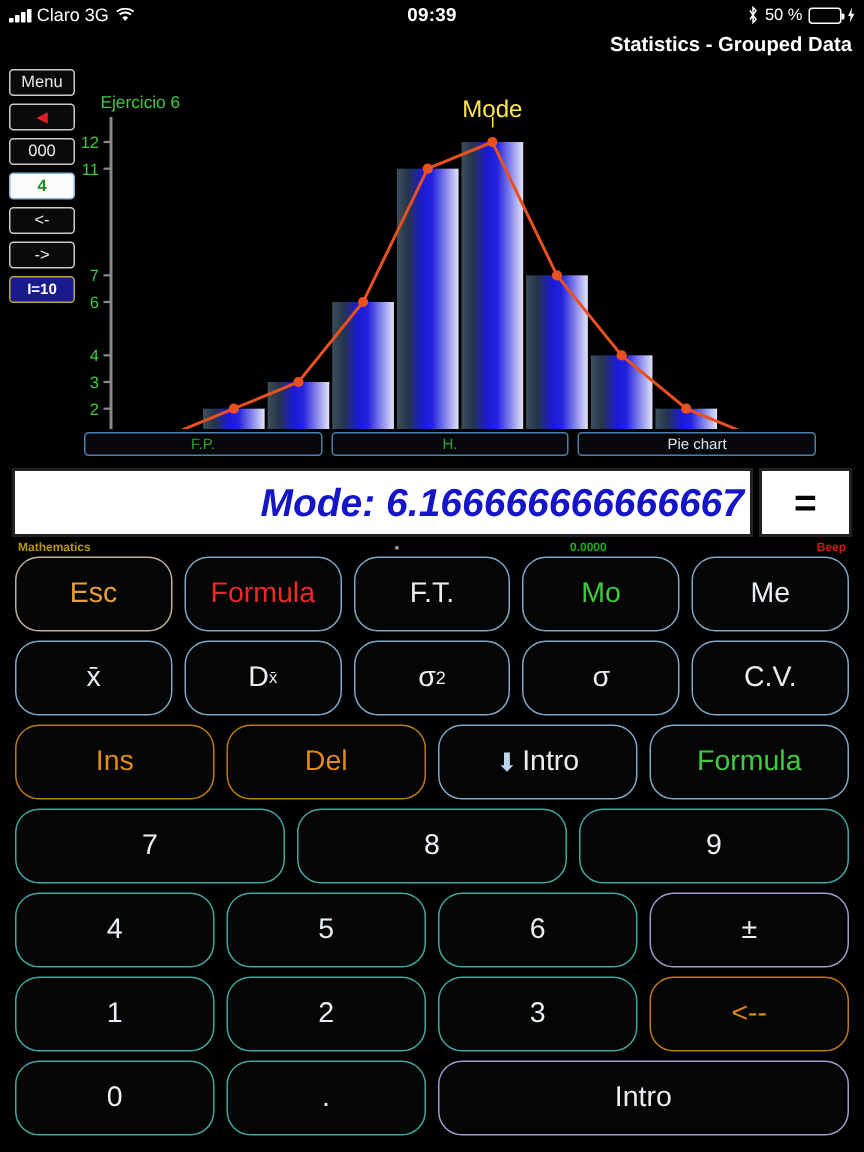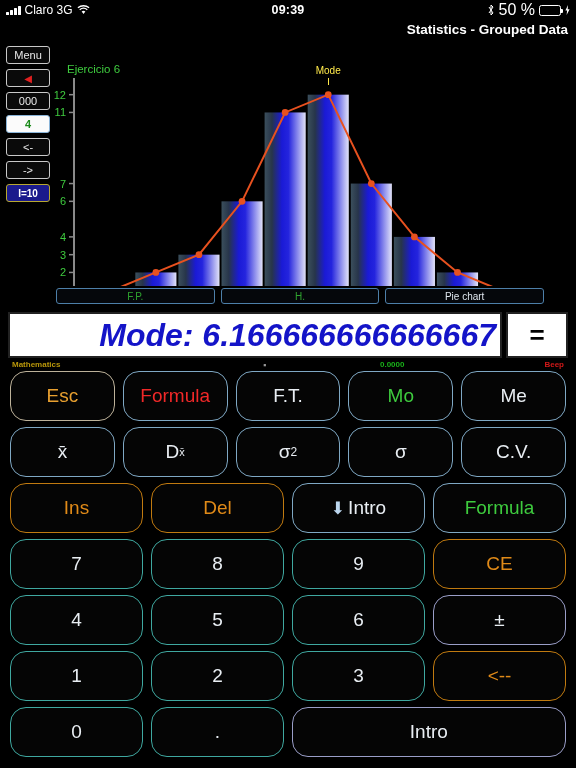--- a/index.html
+++ b/index.html
@@ -17,21 +17,21 @@
     padding: 0 6px;
     position: relative;
   }
   .sb-left { display: flex; align-items: center; gap: 4px; }
   .sb-center {
     position: absolute; left: 0; right: 0; text-align: center;
     font-size: 12.5px; font-weight: 600; letter-spacing: .2px;
   }
   .sb-right {
     margin-left: auto; display: flex; align-items: center; gap: 4px;
-    font-size: 16px; z-index: 2;
+    font-size: 11px; z-index: 2;
   }
   .bars { display: flex; align-items: flex-end; gap: 1.5px; height: 9px; }
   .bars i { width: 2.5px; background: #fff; display: block; border-radius: .5px; }
   .bars i:nth-child(1){height:3px}.bars i:nth-child(2){height:5px}
   .bars i:nth-child(3){height:7px}.bars i:nth-child(4){height:9px}
   .battery {
     width: 22px; height: 11px; border: 1px solid #fff; border-radius: 2.5px;
     position: relative; padding: 1px;
   }
   .battery::after {
@@ -62,21 +62,21 @@
   }
   .sbtn.speaker { color: #e02020; font-size: 10px; }
   .sbtn.field   { background:#fbfbfb; border-color:#8ab4d8; color:#1a8a1a; font-weight:600; }
   .sbtn.interval{ background:#1a1a8c; border-color:#b8a830; color:#fff; font-weight:bold; font-size:10px; }
 
   #ejercicio {
     position: absolute; left: 67px; top: 21px;
     color: #3ecb3e; font-size: 11.5px;
   }
   #mode-label {
-    position: absolute; color: #ffe94a; font-size: 10px; text-align:center;
+    position: absolute; color: #ffe94a; font-size: 16px; text-align:center;
   }
   #mode-tick {
     position:absolute; width:1px; background:#ffe94a;
   }
 
   svg#plot { position: absolute; left: 0; top: 0; }
 
   
   #tabs {
     position: absolute; left: 12px; top: 288px; width: 576px;
@@ -95,21 +95,21 @@
     position: absolute; left: 8px; top: 312px; width: 560px; height: 46px;
     display: flex; gap: 4px;
   }
   #display {
     flex: 1; background: #fff; border: 2px solid #222;
     display:flex; align-items:center; justify-content:flex-end;
     padding-right: 4px; overflow:hidden;
   }
   #display-value {
     color:#1414c8; font-style: italic; font-weight: bold;
-    font-size: 32px; white-space: nowrap;
+    font-size: 26px; white-space: nowrap;
     font-family: "Liberation Sans", sans-serif;
   }
   #equals-btn {
     width: 62px; background:#fff; border:2px solid #222;
     display:flex; align-items:center; justify-content:center;
     color:#000; font-size:26px; font-weight:bold;
   }
   #infobar {
     position:absolute; left:0; top:360px; width:576px; height:12px;
     font-size: 8px; font-weight: bold;
@@ -376,23 +376,20 @@
     <div class="krow">
       <div class="key teal">
         <span>7</span>
       </div>
       <div class="key teal">
         <span>8</span>
       </div>
       <div class="key teal">
         <span>9</span>
       </div>
-      <div class="key orange">
-        <span>CE</span>
-      </div>
     </div>
     <div class="krow">
       <div class="key teal">
         <span>4</span>
       </div>
       <div class="key teal">
         <span>5</span>
       </div>
       <div class="key teal">
         <span>6</span>

